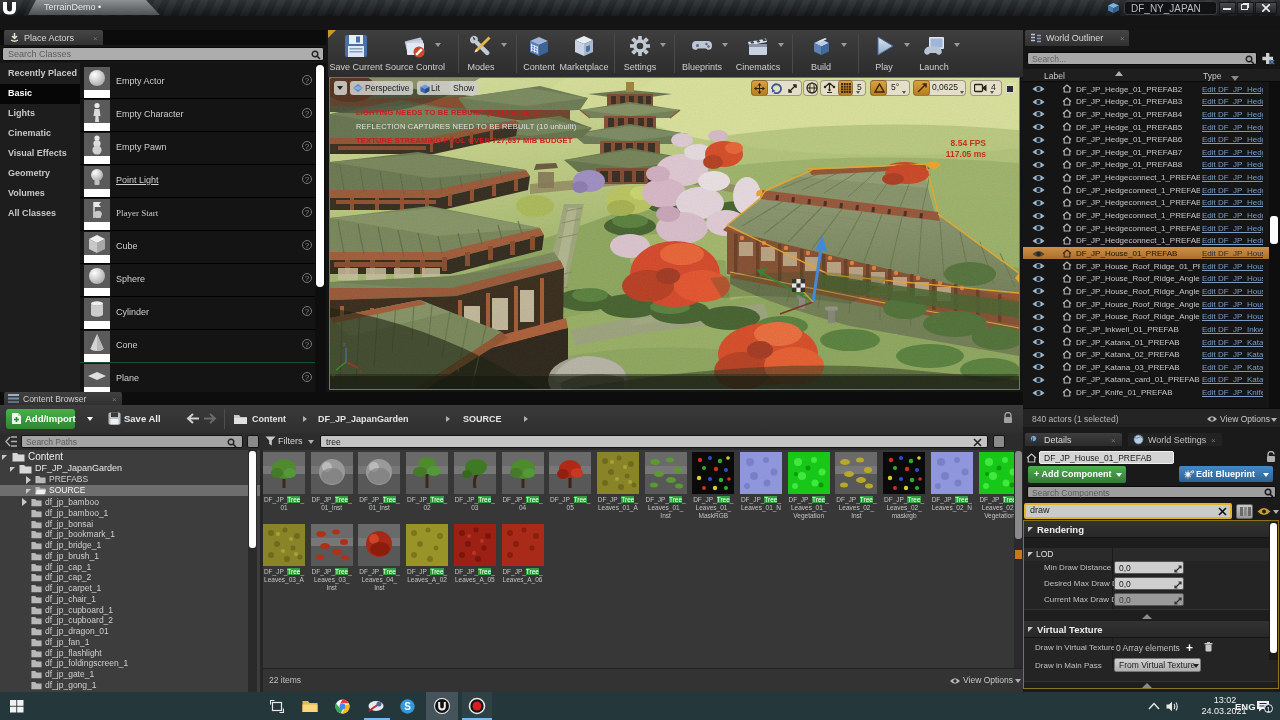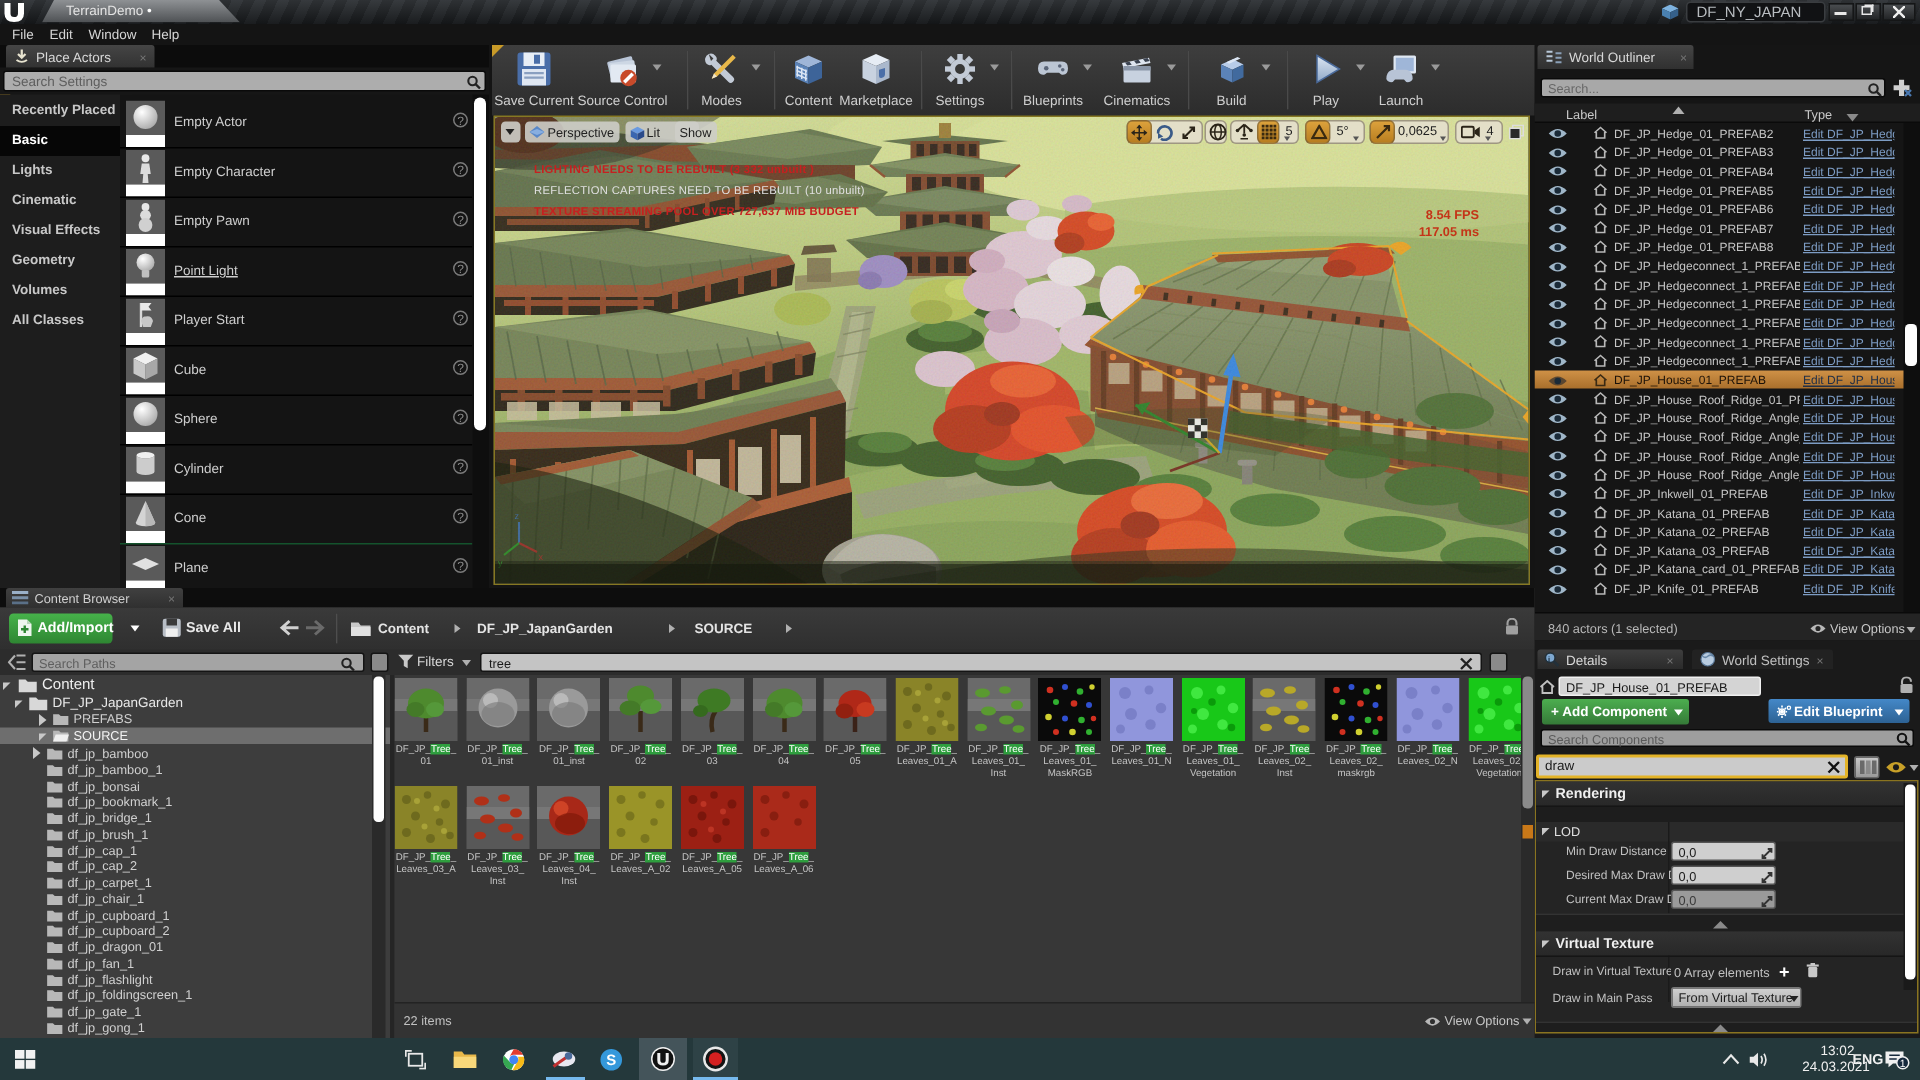--- a/index.html
+++ b/index.html
@@ -34,40 +34,34 @@
   <div class="abs" style="left:1223px;top:8px;width:8px;height:2px;background:#e8e8e8;"></div>
   <div class="abs" style="left:1237px;top:2px;width:17px;height:12px;background:linear-gradient(#4a4d50,#222426);border:1px solid #151617;"></div>
   <div class="abs" style="left:1241px;top:4px;width:7px;height:6px;border:1px solid #e8e8e8;"></div>
   <div class="abs" style="left:1243px;top:3px;width:6px;height:5px;border:1px solid #e8e8e8;border-bottom:none;border-left:none;"></div>
   <div class="abs" style="left:1255px;top:2px;width:22px;height:12px;background:linear-gradient(#4a4d50,#222426);border:1px solid #151617;"></div>
   <svg class="abs" style="left:1262px;top:4px" width="8" height="8" viewBox="0 0 8 8">
         <path d="M0 0 L8 8 M8 0 L0 8" stroke="#f0f0f0" stroke-width="1.6"></path>
       </svg>
 </div>
 
-<div class="abs" style="left:0;top:16px;width:1280px;height:14px;background:#141414;">
-  <div class="abs" style="left:8px;top:2px;font-size:9px;color:#d6d6d6;">File</div>
-  <div class="abs" style="left:33px;top:2px;font-size:9px;color:#d6d6d6;">Edit</div>
-  <div class="abs" style="left:59px;top:2px;font-size:9px;color:#d6d6d6;">Window</div>
-  <div class="abs" style="left:101px;top:2px;font-size:9px;color:#d6d6d6;">Help</div>
-</div>
 
 <div class="abs" id="placeactors" style="left:0;top:30px;width:326px;height:362px;background:#161616;">
 
   <div class="abs" style="left:0;top:0;width:326px;height:15px;background:#0c0c0c;"></div>
   <div class="abs" style="left:4px;top:0;width:99px;height:15px;background:linear-gradient(#454545,#323232);border-radius:2px 2px 0 0;"></div>
   <svg class="abs" style="left:9px;top:2px" width="11" height="11" viewBox="0 0 11 11">
         <path d="M5.5 1 v5 M3 4 l2.5 2.5 L8 4" stroke="#e8e4d0" stroke-width="1.5" fill="none"></path>
         <path d="M2 8 q3.5 2.5 7 0" stroke="#e8e4d0" stroke-width="1.3" fill="none"></path>
       </svg>
   <div class="abs" style="left:24px;top:3px;font-size:9px;color:#d8d8d8;">Place Actors</div>
   <div class="abs" style="left:93px;top:4px;font-size:8px;color:#777;">×</div>
 
   <div class="abs" style="left:2px;top:17px;width:322px;height:14px;background:#adadad;border:1px solid #0a0a0a;border-radius:2px;">
-    <div class="abs" style="left:5px;top:1px;font-size:9px;color:#5e5e5e;">Search Settings</div>
+    <div class="abs" style="left:5px;top:1px;font-size:9px;color:#5e5e5e;">Search Classes</div>
     <svg class="abs" style="left:308px;top:2px" width="10" height="10" viewBox="0 0 10 10">
           <circle cx="4" cy="4" r="2.8" fill="none" stroke="#222" stroke-width="1.4"></circle>
           <path d="M6.2 6.2 L9 9" stroke="#222" stroke-width="1.6"></path>
         </svg>
   </div>
 
   <div class="abs" style="left:0;top:33px;width:0;height:0;border-left:7px solid #c89a28;border-bottom:7px solid transparent;"></div>
 
   <div class="abs" id="cats" style="left:0;top:33px;width:88px;height:329px;background:#1d1d1d;">
     <div class="abs" style="left:8px;top:5px;font-size:9px;font-weight:bold;color:#c8c8c8;">Recently Placed</div>
@@ -163,21 +157,21 @@
               </radialGradient>
             </defs>
             <rect width="26" height="23" fill="#5a5a5a"></rect>
             <rect y="23" width="26" height="8" fill="#ffffff"></rect>
             <g>
               <path d="M10 3 v16" stroke="#d8d8d8" stroke-width="1.6"></path>
               <path d="M10 3 h7 l-2 2.5 2 2.5 h-7 z" fill="#e8e8e8"></path>
               <path d="M13 12 q4 -1 5 3 l-1.5 4 h-5 l-1.5 -4 q1 -3.5 3 -3z" fill="#c8c8c8"></path>
             </g>
           </svg>
-          <div class="abs" style="left:36px;top:10px;font-size:9px;color:#cecece;">Player Start</div>
+          <div class="abs" style="left:36px;top:10px;font-size:9px;color:#cecece;font-family:Liberation Serif, serif;">Player Start</div>
           <div class="abs" style="left:222px;top:9px;width:10px;height:10px;border:1px solid #7a7a7a;border-radius:50%;color:#8a8a8a;font-size:8px;text-align:center;line-height:10px;">?</div>
         </div>
         <div class="abs" style="left:0;top:168px;width:235px;height:33px;border-bottom:1px solid #000;">
           <svg class="abs" style="left:4px;top:1px" width="26" height="31" viewBox="0 0 26 31">
             <defs>
               <radialGradient id="pg" cx="0.35" cy="0.3" r="0.9">
                 <stop offset="0" stop-color="#ffffff"></stop>
                 <stop offset="1" stop-color="#9a9a9a"></stop>
               </radialGradient>
             </defs>

